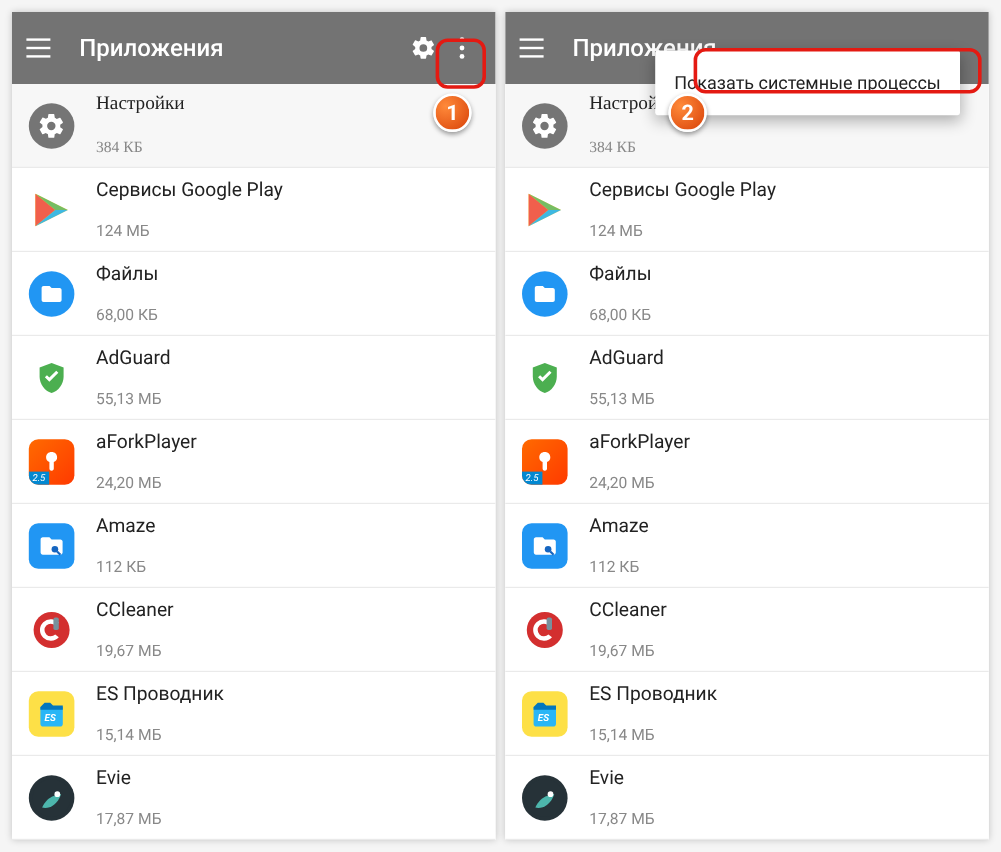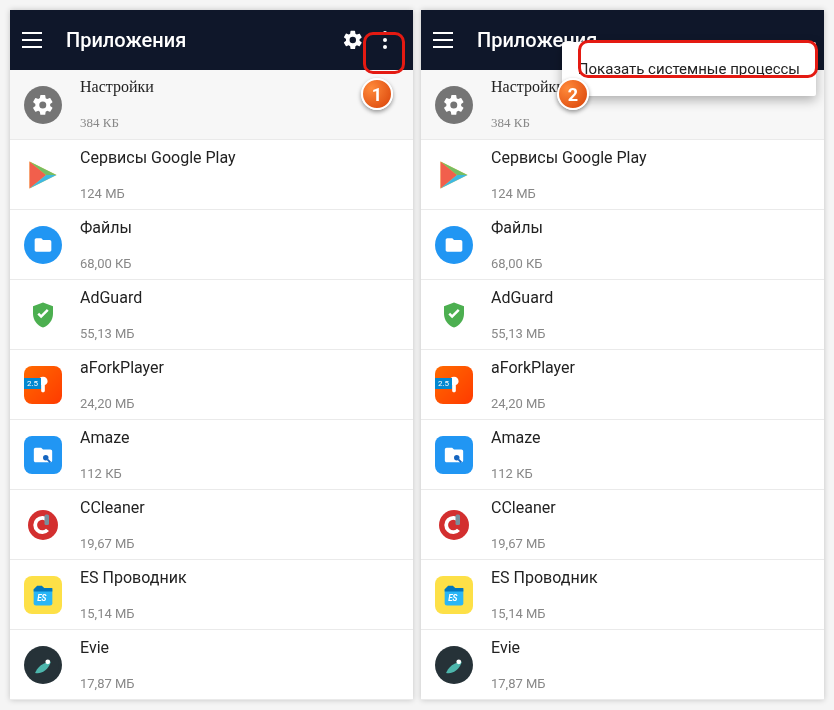--- a/index.html
+++ b/index.html
@@ -15,21 +15,21 @@
   .phone {
     width: 404px;
     height: 690px;
     background: #fff;
     position: relative;
     box-shadow: 0 0 6px rgba(0,0,0,0.2);
     overflow: hidden;
   }
   .appbar {
     height: 60px;
-    background: #0f172a;
+    background: #737373;
     color: #fff;
     display: flex;
     align-items: center;
     padding: 0 12px;
   }
   .hamburger {
     width: 24px; height: 24px;
     display: flex; flex-direction: column; justify-content: center; gap: 5px;
     margin-right: 20px;
   }
@@ -79,42 +79,42 @@
     color: #fff;
     font-weight: bold;
     font-size: 18px;
     display: flex; align-items: center; justify-content: center;
     border: 2px solid #fff;
     box-shadow: 0 2px 4px rgba(0,0,0,0.4);
     pointer-events: none;
   }
   .popup {
     position: absolute;
-    right: 8px; top: 32px;
+    right: 24px; top: 32px;
     background: #fff;
     box-shadow: 0 4px 12px rgba(0,0,0,0.3);
     border-radius: 2px;
     padding: 6px 0;
     min-width: 230px;
   }
   .popup-item {
     padding: 12px 16px;
     font-size: 15px;
     color: #222;
     white-space: nowrap;
   }
   
   .ic-settings { background: #757575; border-radius: 50%; }
   .ic-settings svg { width: 24px; height: 24px; fill: #fff; }
   .ic-files { background: #2196f3; border-radius: 50%; }
   .ic-files svg { width: 20px; height: 20px; fill: #fff; }
   .ic-adguard { border-radius: 8px; }
   .ic-adguard svg { width: 30px; height: 30px; }
   .ic-fork { background: linear-gradient(135deg,#ff6a00,#ff3a00); border-radius: 8px; position:relative; overflow:hidden;}
-  .ic-fork .corner { position:absolute; left:0; bottom:15px; background:#0288d1; color:#fff; font-size:8px; padding:1px 3px;}
+  .ic-fork .corner { position:absolute; left:0; bottom:0; background:#0288d1; color:#fff; font-size:8px; padding:1px 3px;font-style:italic;}
   .ic-amaze { background:#2196f3; border-radius:8px; }
   .ic-amaze svg { width:22px; height:22px; fill:#fff; }
   .ic-cclean { border-radius:50%; background:#fff; }
   .ic-es { background:#fde047; border-radius:8px; position:relative; }
   .ic-es svg { width:28px; height:28px; }
   .ic-evie { background:#263238; border-radius:50%; position:relative; overflow:hidden; }
 </style>
 </head>
 <body>
 

